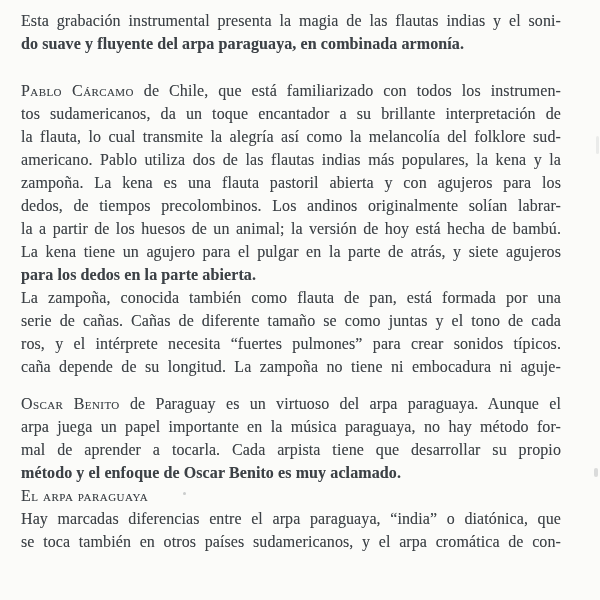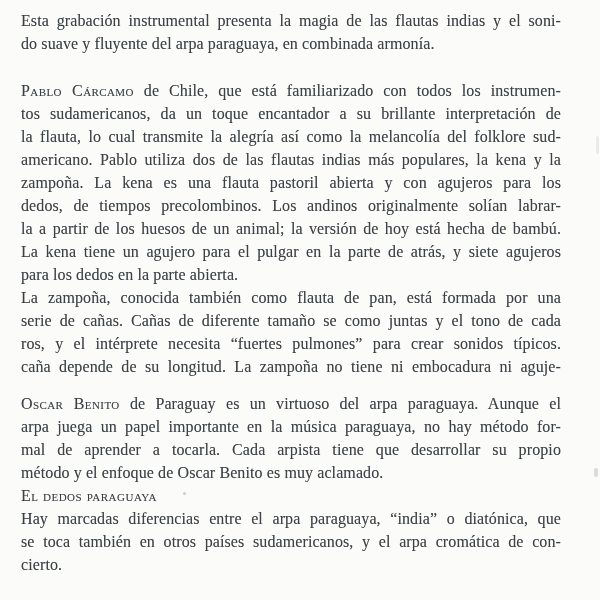--- a/index.html
+++ b/index.html
@@ -29,20 +29,21 @@
     font-size: 16px;
     line-height: 23px;
     text-align: justify;
     text-align-last: justify;
     letter-spacing: 0.1px;
     text-shadow: 0 0 0.5px rgba(60, 65, 70, 0.35);
   }
   .line.last {
     text-align: justify;
     text-align-last: left;
+    font-weight: bold;
   }
   .lead {
     font-variant: small-caps;
     font-weight: normal;
     letter-spacing: 0.4px;
   }
   .heading-line {
     font-size: 16px;
     line-height: 23px;
     font-variant: small-caps;
@@ -86,25 +87,24 @@
     <div class="line">caña depende de su longitud. La zampoña no tiene ni embocadura ni aguje-</div>
   </div>
 
   <div class="para para-oscar">
     <div class="line"><span class="lead">Oscar Benito</span><span> de Paraguay es un virtuoso del arpa paraguaya. Aunque el</span></div>
     <div class="line">arpa juega un papel importante en la música paraguaya, no hay método for-</div>
     <div class="line">mal de aprender a tocarla. Cada arpista tiene que desarrollar su propio</div>
     <div class="line last">método y el enfoque de Oscar Benito es muy aclamado.</div>
   </div>
 
-  <div class="heading-line">El dedos paraguaya</div>
+  <div class="heading-line">El arpa paraguaya</div>
 
   <div class="para">
     <div class="line">Hay marcadas diferencias entre el arpa paraguaya, “india” o diatónica, que</div>
     <div class="line">se toca también en otros países sudamericanos, y el arpa cromática de con-</div>
-    <div class="line last">cierto.</div>
   </div>
 
 </div>
 
 <div class="speck" id="speck-1"></div>
 <div class="speck" id="speck-2"></div>
 <div class="speck" id="speck-3"></div>
 
 </body></html>

